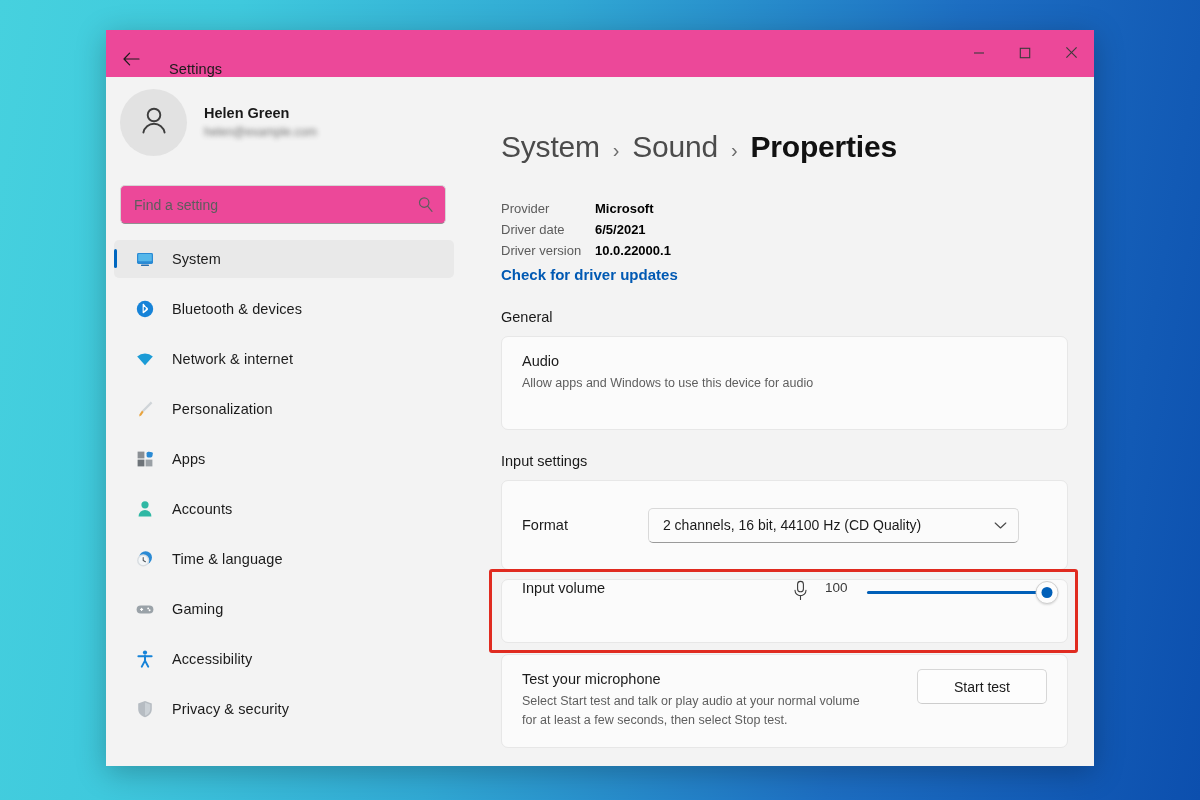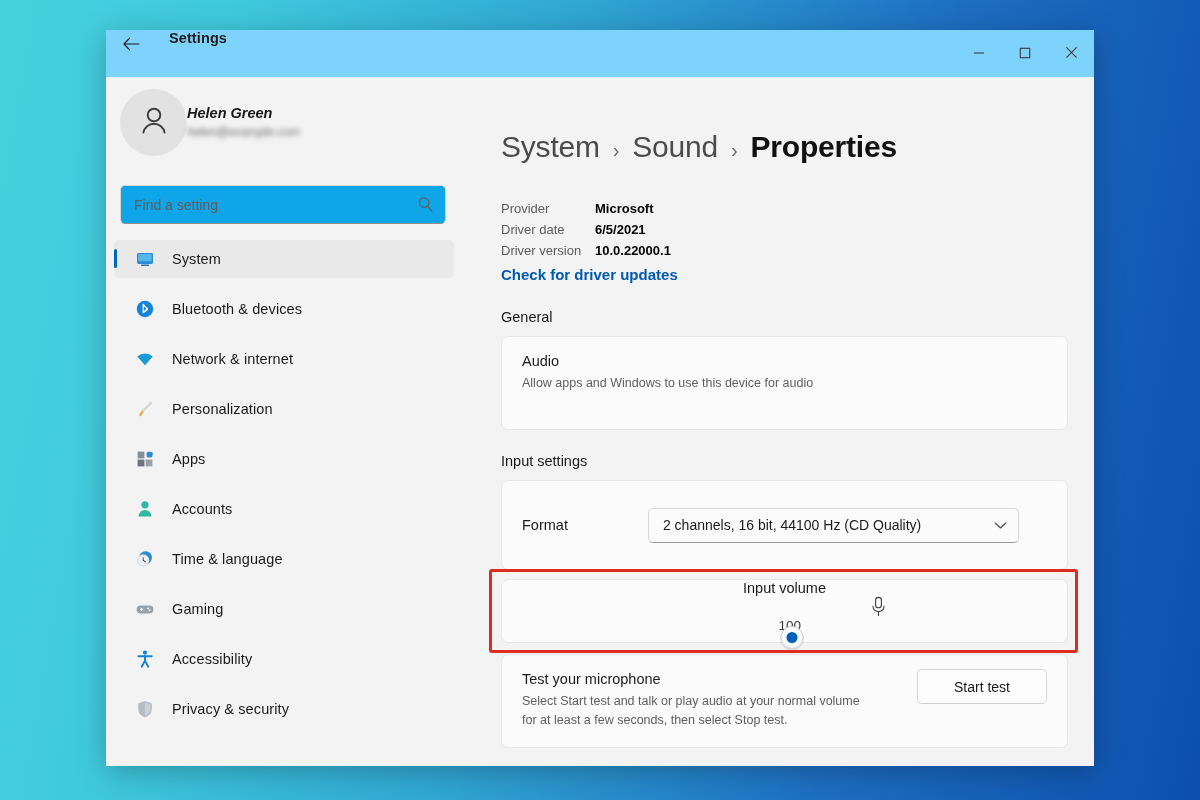--- a/index.html
+++ b/index.html
@@ -31,24 +31,23 @@
     overflow: hidden;
     display: flex;
     flex-direction: column;
   }
 
   
   .titlebar {
     height: 47px;
     flex: 0 0 47px;
     display: flex;
-    align-items: flex-start;
-    background: #7dd3fc;
+    align-items: flex-end;
+    background: #ec4899;
     position: relative;
-    font-weight: bold;
   }
   .back-btn {
     width: 34px; height: 32px;
     margin-left: 8px;
     display: flex; align-items: center; justify-content: center;
     border-radius: 4px;
     cursor: pointer;
   }
   .titlebar-title {
     font-size: 14.5px;
@@ -93,22 +92,22 @@
   }
   .avatar {
     width: 67px; height: 67px;
     border-radius: 50%;
     background: #e2e2e2;
     display: flex; align-items: center; justify-content: center;
     flex: 0 0 67px;
     cursor: pointer;
   }
   .account-text {
+    margin-left: 17px;
     min-width: 0;
-    font-style: italic;
   }
   .account-name {
     font-size: 14.5px;
     font-weight: bold;
     color: #191919;
     line-height: 18px;
   }
   .account-email {
     margin-top: 3px;
     font-size: 12px;
@@ -123,21 +122,21 @@
     margin: 26px 14px 0 14px;
     position: relative;
   }
   .search-box {
     width: 100%;
     box-sizing: border-box;
     height: 39px;
     border: 1px solid #d5d5d5;
     border-bottom: 1px solid #909090;
     border-radius: 5px;
-    background: #0ea5e9;
+    background: #ec4899;
     font-size: 14px;
     color: #1b1b1b;
     padding: 0 40px 0 13px;
     font-family: "Liberation Sans", sans-serif;
     outline: none;
   }
   .search-box::placeholder { color: #5d5d5d; }
   .search-icon {
     position: absolute;
     right: 12px; top: 0;
@@ -324,23 +323,22 @@
   .highlight-border {
     position: absolute;
     left: -12px; top: -10px;
     right: -10px; bottom: -10px;
     border: 3px solid #e02b20;
     border-radius: 3px;
     pointer-events: none;
   }
   .volume-row {
     display: flex;
-    align-items: center;
+    align-items: flex-start;
     height: 62px;
-    flex-direction: column;
   }
   .volume-label {
     font-size: 14.5px;
     color: #1b1b1b;
     flex: 0 0 auto;
   }
   .mic-icon {
     margin-left: 187px;
     display: flex;
     align-items: center;

